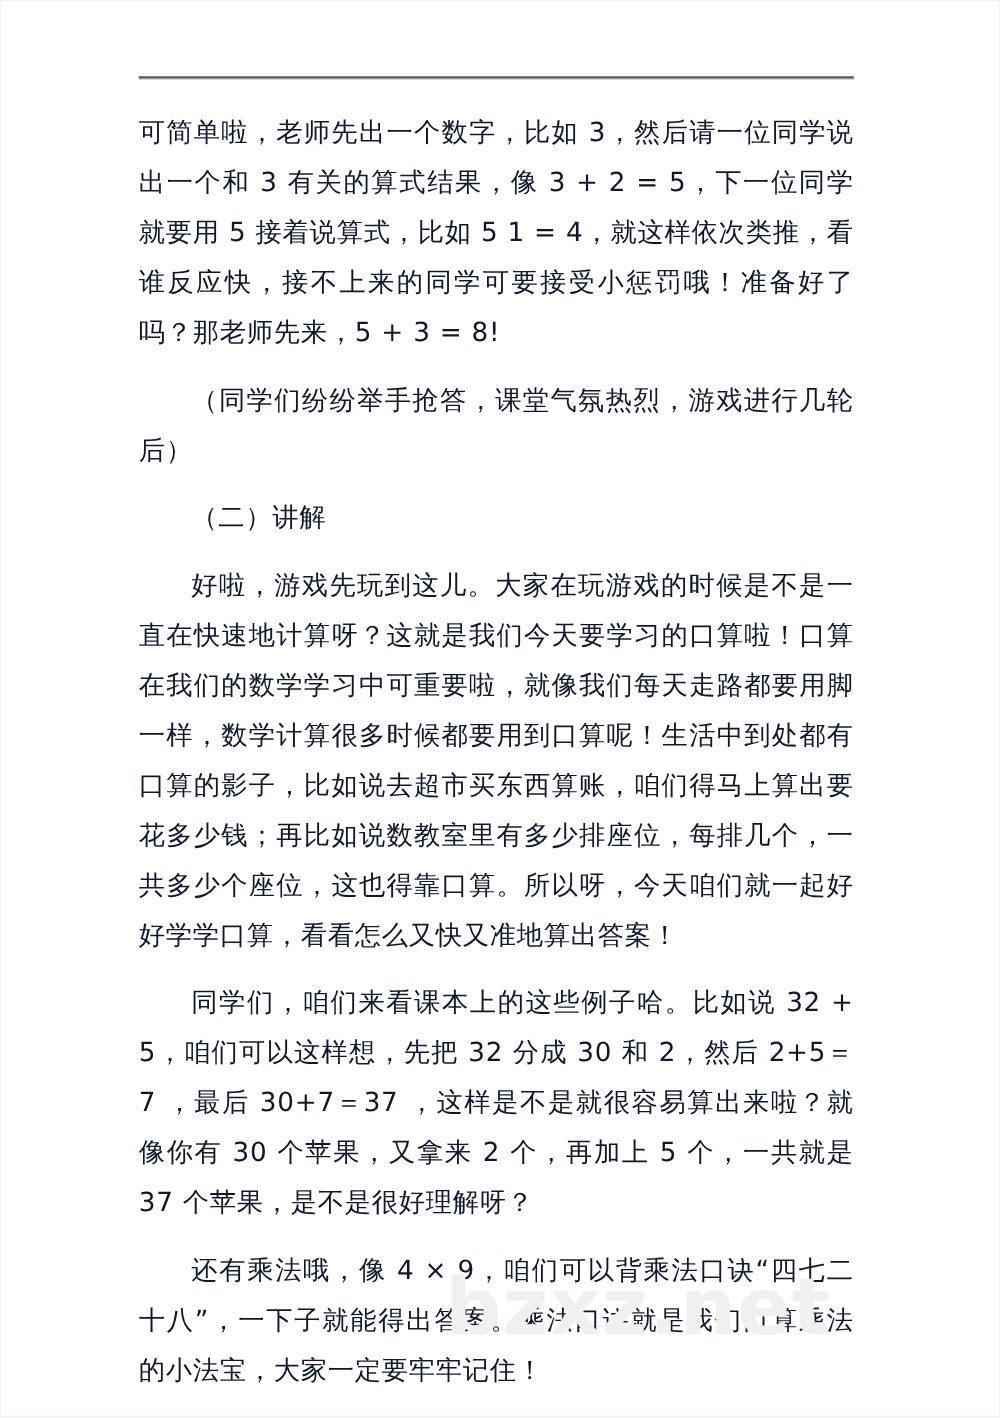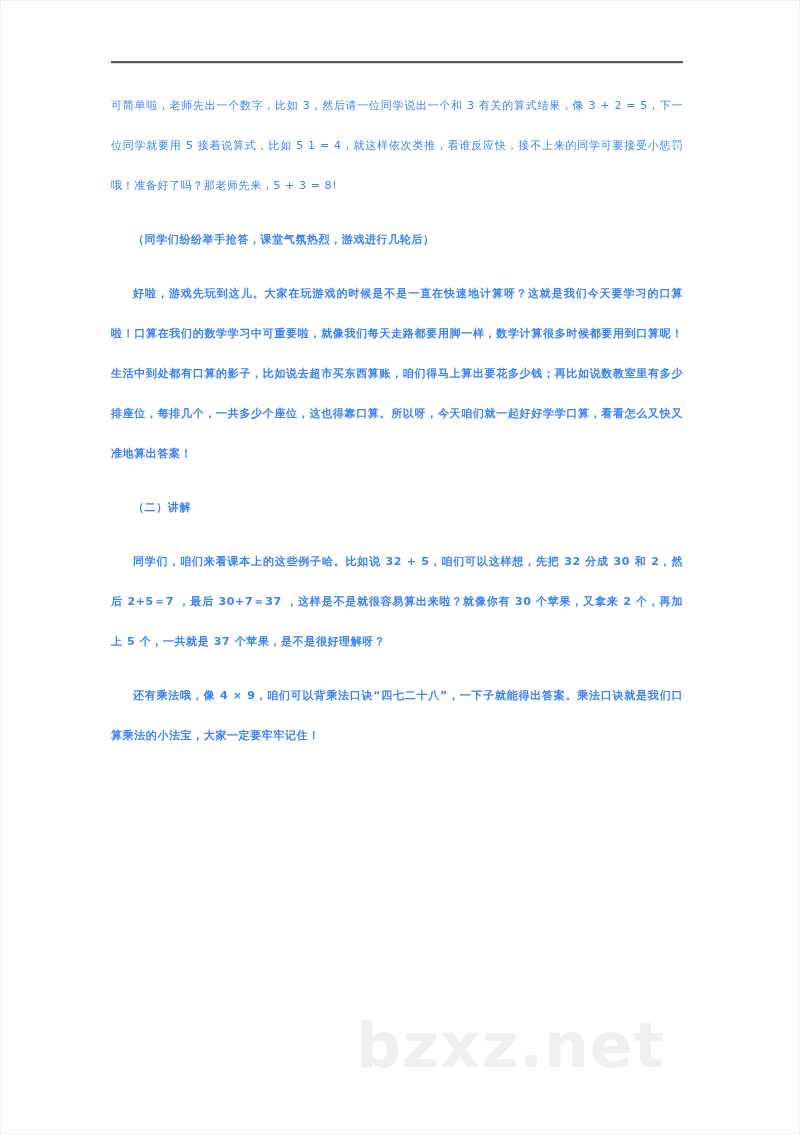--- a/index.html
+++ b/index.html
@@ -42,33 +42,32 @@
   .header-rule {
     width: 572px;
     height: 0;
     border-top: 2px solid #5a5a5a;
     border-bottom: 1px solid #d8d8d8;
     margin: 0 0 22px 0;
   }
 
   .para {
     margin: 0 0 0 0;
-    color: #3b82f6;
-    font-size: 11px;
+    color: #0f172a;
+    font-size: 21px;
     line-height: 40px;
     text-align: justify;
     text-justify: inter-ideograph;
     letter-spacing: 0.6px;
     font-weight: 500;
     text-indent: 2em;
     font-family: "DejaVu Sans", "Liberation Sans", sans-serif;
   }
   .para + .para {
     margin-top: 14px;
-    font-weight: bold;
   }
   .para.no-indent {
     text-indent: 0;
   }
   .para.stage {
     text-indent: 2em;
   }
   .para.heading {
     text-indent: 2em;
   }
@@ -94,23 +93,23 @@
   <div class="page-frame"></div>
 
   <div class="content">
 
     <div class="header-rule"></div>
 
     <p class="para no-indent">可简单啦，老师先出一个数字，比如 3，然后请一位同学说出一个和 3 有关的算式结果，像 3 + 2 = 5，下一位同学就要用 5 接着说算式，比如 5  1 = 4，就这样依次类推，看谁反应快，接不上来的同学可要接受小惩罚哦！准备好了吗？那老师先来，5 + 3 = 8!</p>
 
     <p class="para stage">（同学们纷纷举手抢答，课堂气氛热烈，游戏进行几轮后）</p>
 
+    <p class="para heading">（二）讲解</p>
+
     <p class="para">好啦，游戏先玩到这儿。大家在玩游戏的时候是不是一直在快速地计算呀？这就是我们今天要学习的口算啦！口算在我们的数学学习中可重要啦，就像我们每天走路都要用脚一样，数学计算很多时候都要用到口算呢！生活中到处都有口算的影子，比如说去超市买东西算账，咱们得马上算出要花多少钱；再比如说数教室里有多少排座位，每排几个，一共多少个座位，这也得靠口算。所以呀，今天咱们就一起好好学学口算，看看怎么又快又准地算出答案！</p>
-
-    <p class="para heading">（二）讲解</p>
 
     <p class="para">同学们，咱们来看课本上的这些例子哈。比如说 32 + 5，咱们可以这样想，先把 32 分成 30 和 2，然后 2+5＝7 ，最后 30+7＝37 ，这样是不是就很容易算出来啦？就像你有 30 个苹果，又拿来 2 个，再加上 5 个，一共就是 37 个苹果，是不是很好理解呀？</p>
 
 
     <p class="para">还有乘法哦，像 4 × 9，咱们可以背乘法口诀“四七二十八”，一下子就能得出答案。乘法口诀就是我们口算乘法的小法宝，大家一定要牢牢记住！</p>
 
   </div>
 
   <div class="watermark">bzxz.net</div>
 

